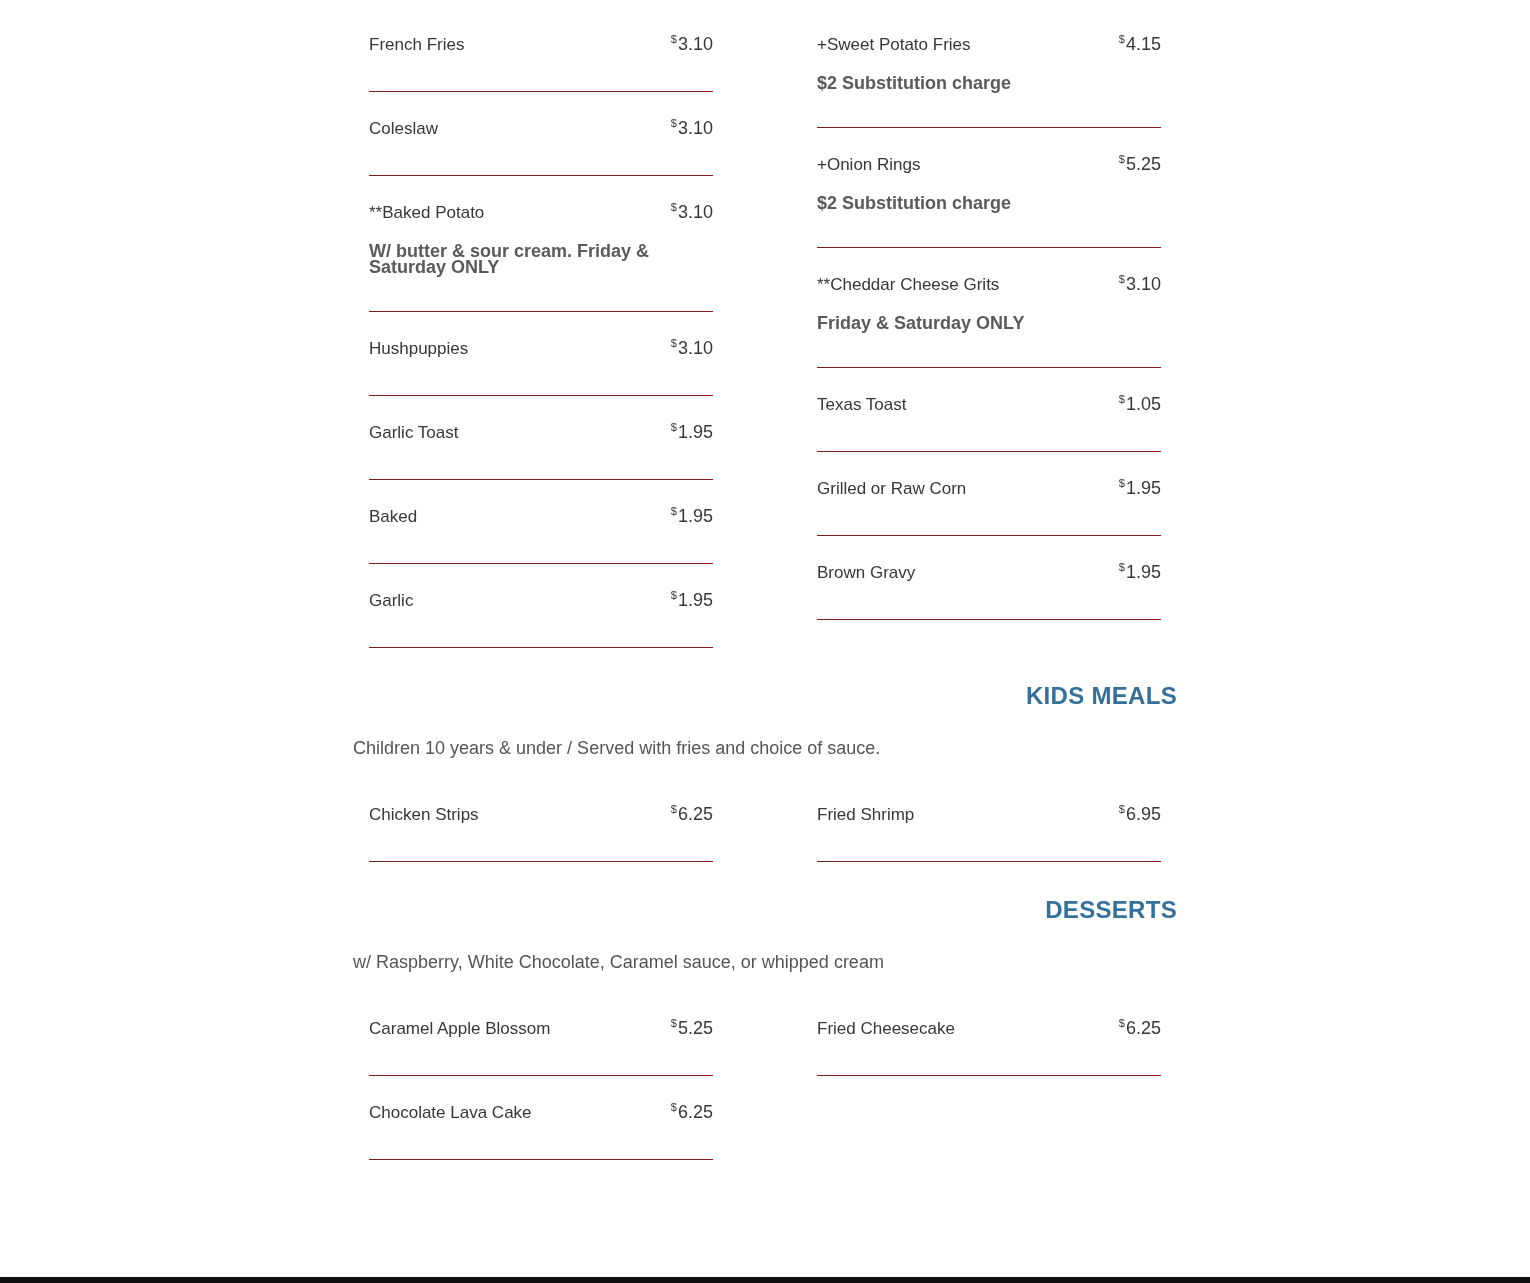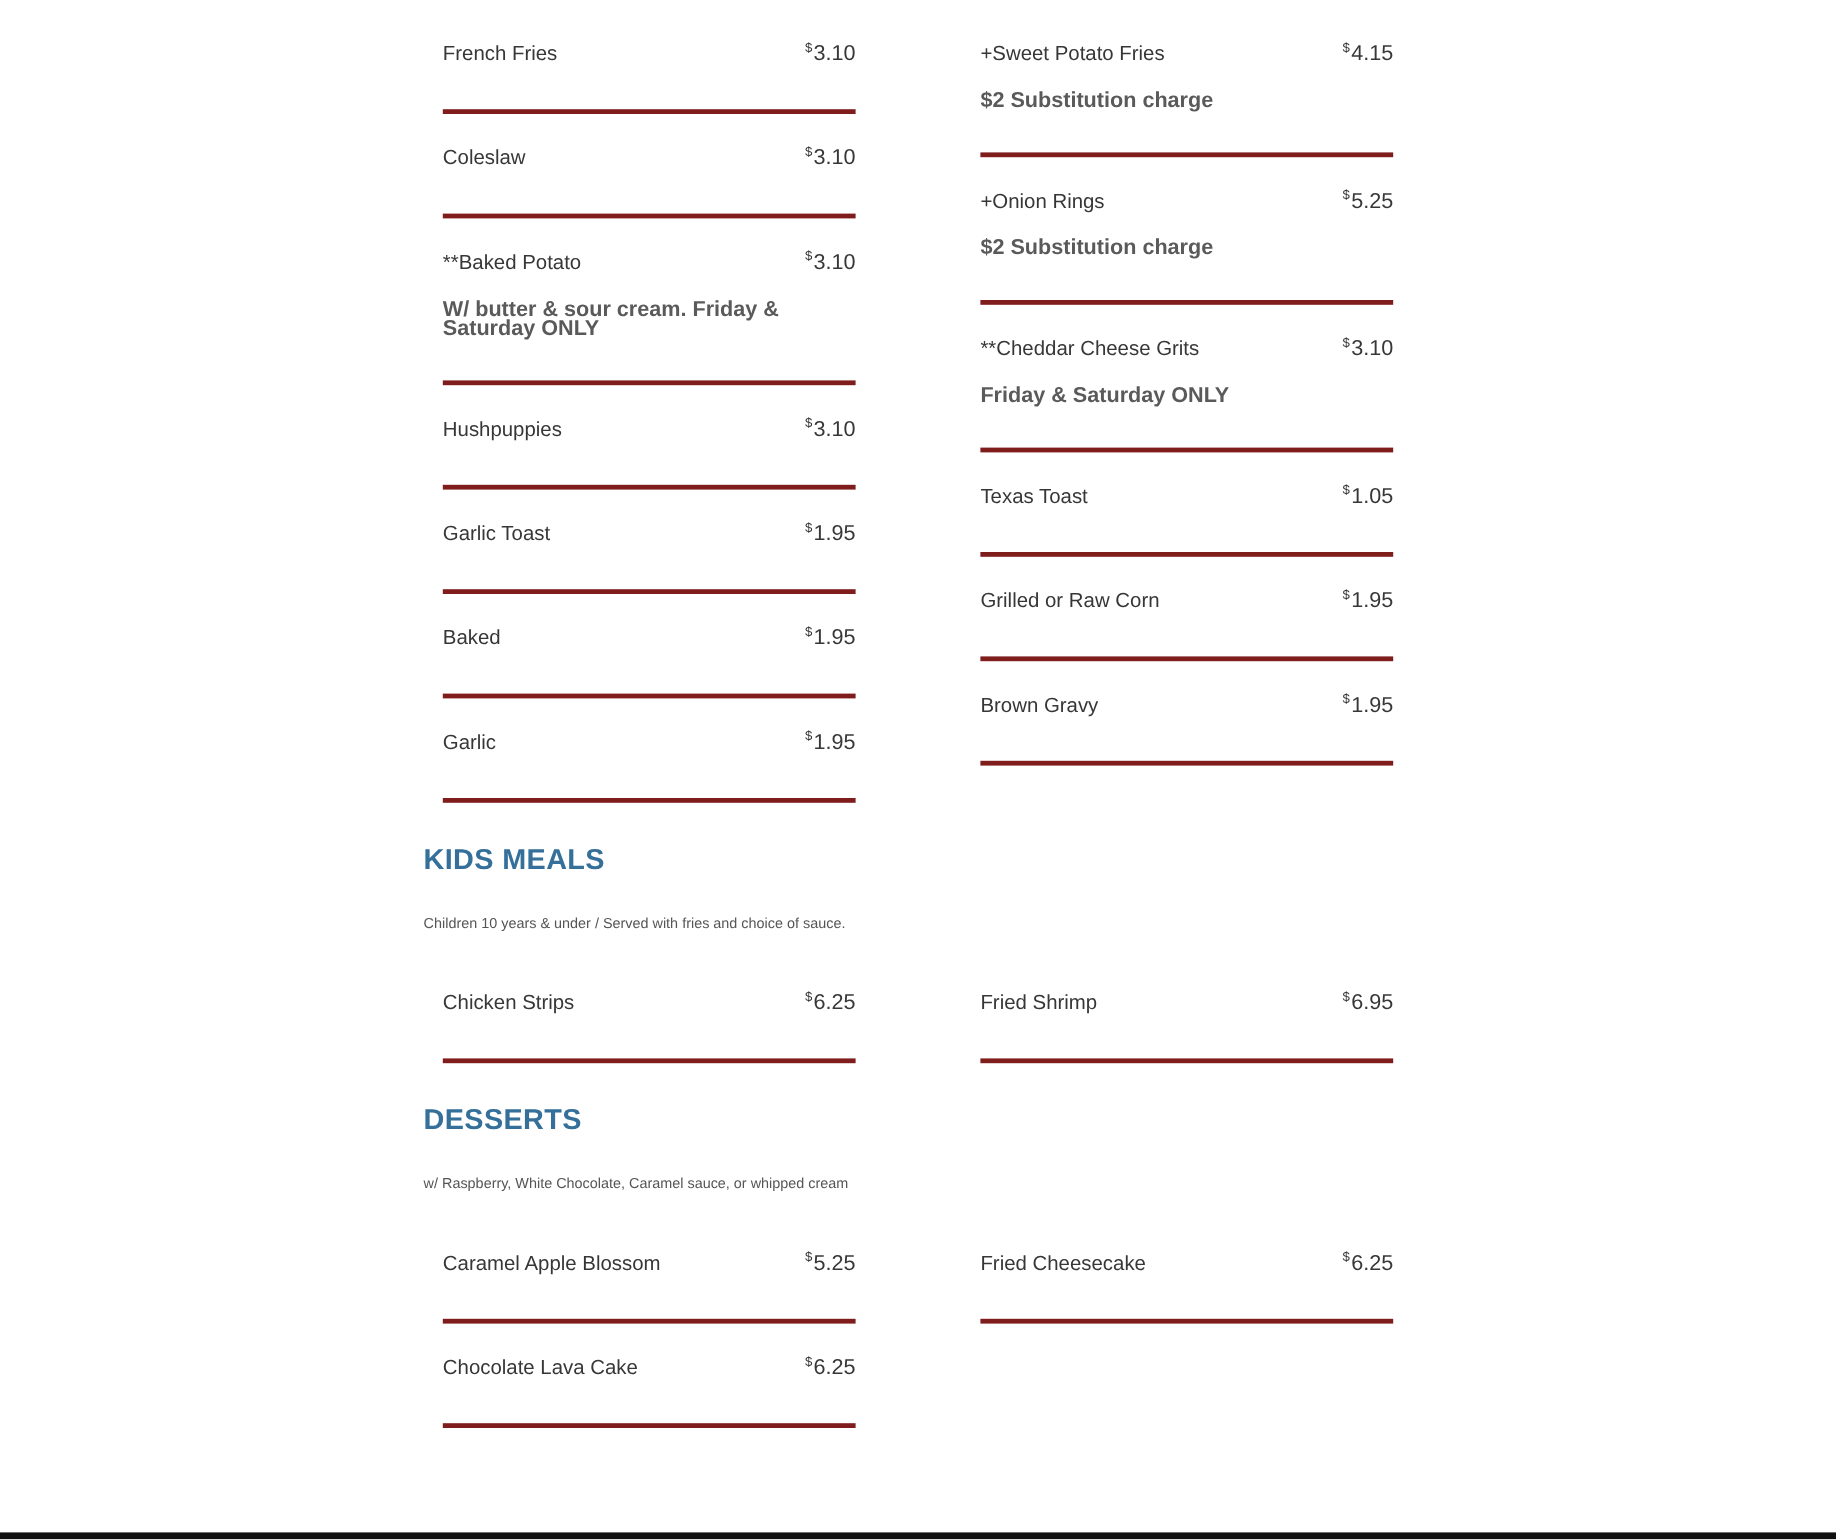--- a/index.html
+++ b/index.html
@@ -22,21 +22,21 @@
   }
   .cols {
     display: grid;
     grid-template-columns: 1fr 1fr;
     column-gap: 72px;
     align-items: start;
   }
   .menu-item {
     margin: 0 16px;
     padding: 26px 0 36px 0;
-    border-bottom: 4px solid #7f1d1d;
+    border-bottom: 1px solid #7f1d1d;
   }
   .item-row {
     display: flex;
     justify-content: space-between;
     align-items: baseline;
   }
   .item-name {
     font-size: 17px;
     line-height: 20px;
     color: #373737;
@@ -56,29 +56,29 @@
   }
   .item-desc {
     margin-top: 20px;
     font-size: 18px;
     line-height: 16px;
     color: #5a5a5a;
     font-weight: 700;
   }
   .section-title {
     margin: 34px 0 30px 0;
-    text-align: left;
+    text-align: right;
     font-size: 24px;
     line-height: 28px;
     font-weight: 600;
     color: #35709b;
     letter-spacing: 0.3px;
   }
   .section-subtitle {
-    font-size: 12px;
+    font-size: 18px;
     line-height: 16px;
     color: #555555;
     margin-bottom: 22px;
   }
   .bottom-bar {
     position: absolute;
     left: 0;
     right: 0;
     bottom: 0;
     height: 6px;

